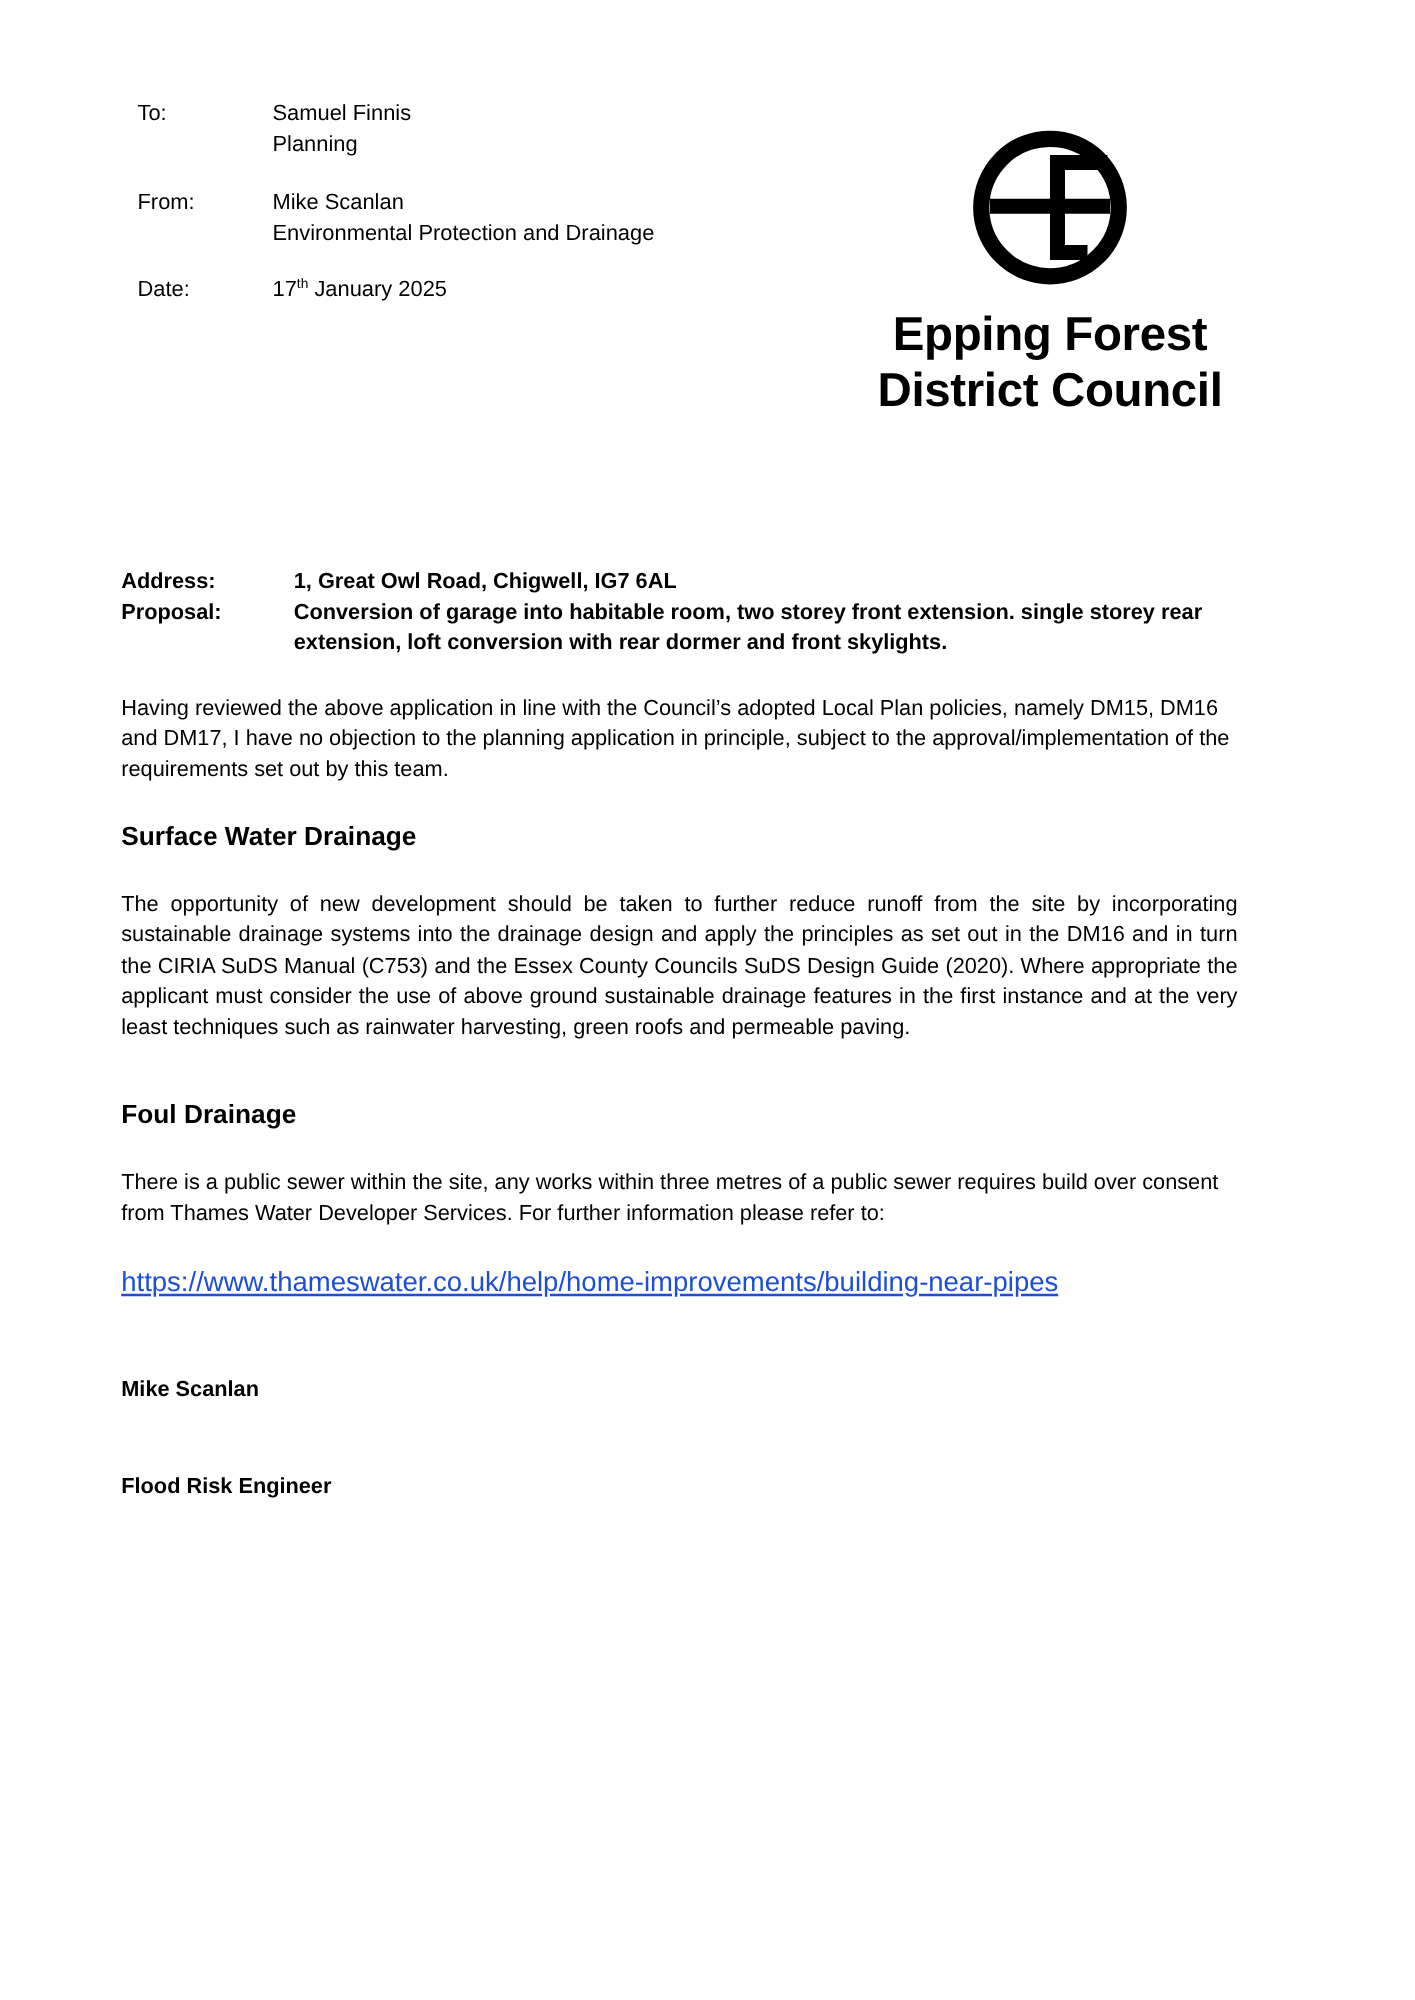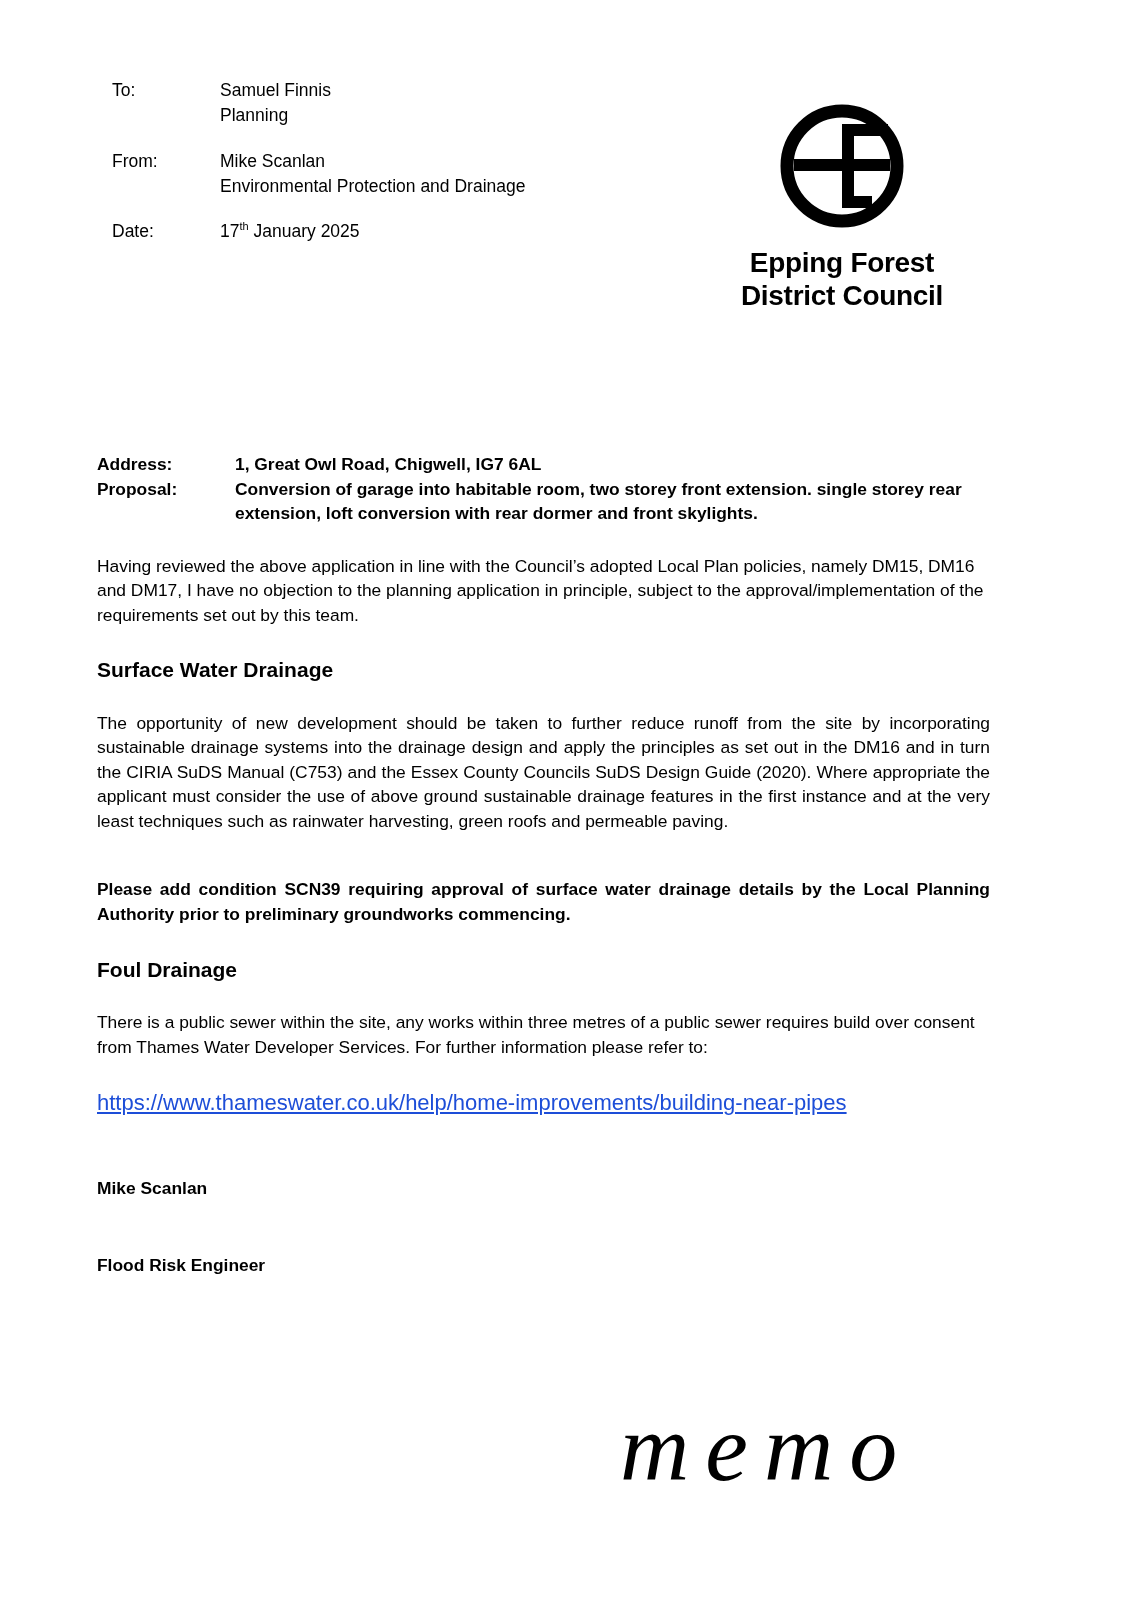--- a/index.html
+++ b/index.html
@@ -20,24 +20,24 @@
     width: 1132px;
     height: 1600px;
     box-sizing: border-box;
     padding: 0;
   }
 
   
   .header {
     position: absolute;
     top: 78px;
-    left: 112px;
+    left: 100px;
     width: 920px;
     display: flex;
-    justify-content: flex-start;
+    justify-content: center;
     align-items: flex-start;
   }
   .meta {
     width: 560px;
     font-size: 17.5px;
     line-height: 1.42;
   }
   .meta-row {
     display: flex;
     margin-bottom: 21px;
@@ -58,21 +58,21 @@
     text-align: center;
     margin-top: 26px;
   }
   .logo-mark {
     width: 124px;
     height: 124px;
     margin: 0 auto 18px auto;
   }
   .council-name {
     font-weight: bold;
-    font-size: 28px;
+    font-size: 38px;
     line-height: 1.18;
     letter-spacing: -0.3px;
     white-space: nowrap;
   }
 
   
   .content {
     position: absolute;
     top: 452px;
     left: 97px;
@@ -199,28 +199,26 @@
     </div>
 
     <p class="para nojust">Having reviewed the above application in line with the Council’s adopted Local Plan policies, namely DM15, DM16 and DM17, I have no objection to the planning application in principle, subject to the approval/implementation of the requirements set out by this team.</p>
 
     <h2 class="section">Surface Water Drainage</h2>
 
     <p class="para">The opportunity of new development should be taken to further reduce runoff from the site by incorporating sustainable drainage systems into the drainage design and apply the principles as set out in the DM16 and in turn the CIRIA SuDS Manual (C753) and the Essex County Councils SuDS Design Guide (2020). Where appropriate the applicant must consider the use of above ground sustainable drainage features in the first instance and at the very least techniques such as rainwater harvesting, green roofs and permeable paving.</p>
 
     <div class="spacer-sm"></div>
 
-    <p class="bold-para"> Please add condition SCN39 requiring approval of surface water drainage details by the Local Planning Authority prior to preliminary groundworks commencing.</p>
 
     <h2 class="section">Foul Drainage</h2>
 
     <p class="para nojust">There is a public sewer within the site, any works within three metres of a public sewer requires build over consent from Thames Water Developer Services. For further information please refer to:</p>
 
     <a class="link" href="#">https://www.thameswater.co.uk/help/home-improvements/building-near-pipes</a>
 
     <div class="sig">Mike Scanlan</div>
     <div class="sig2">Flood Risk Engineer</div>
 
   </div>
 
-  <div class="memo">memo</div>
 
 </div>
 
 </body></html>

